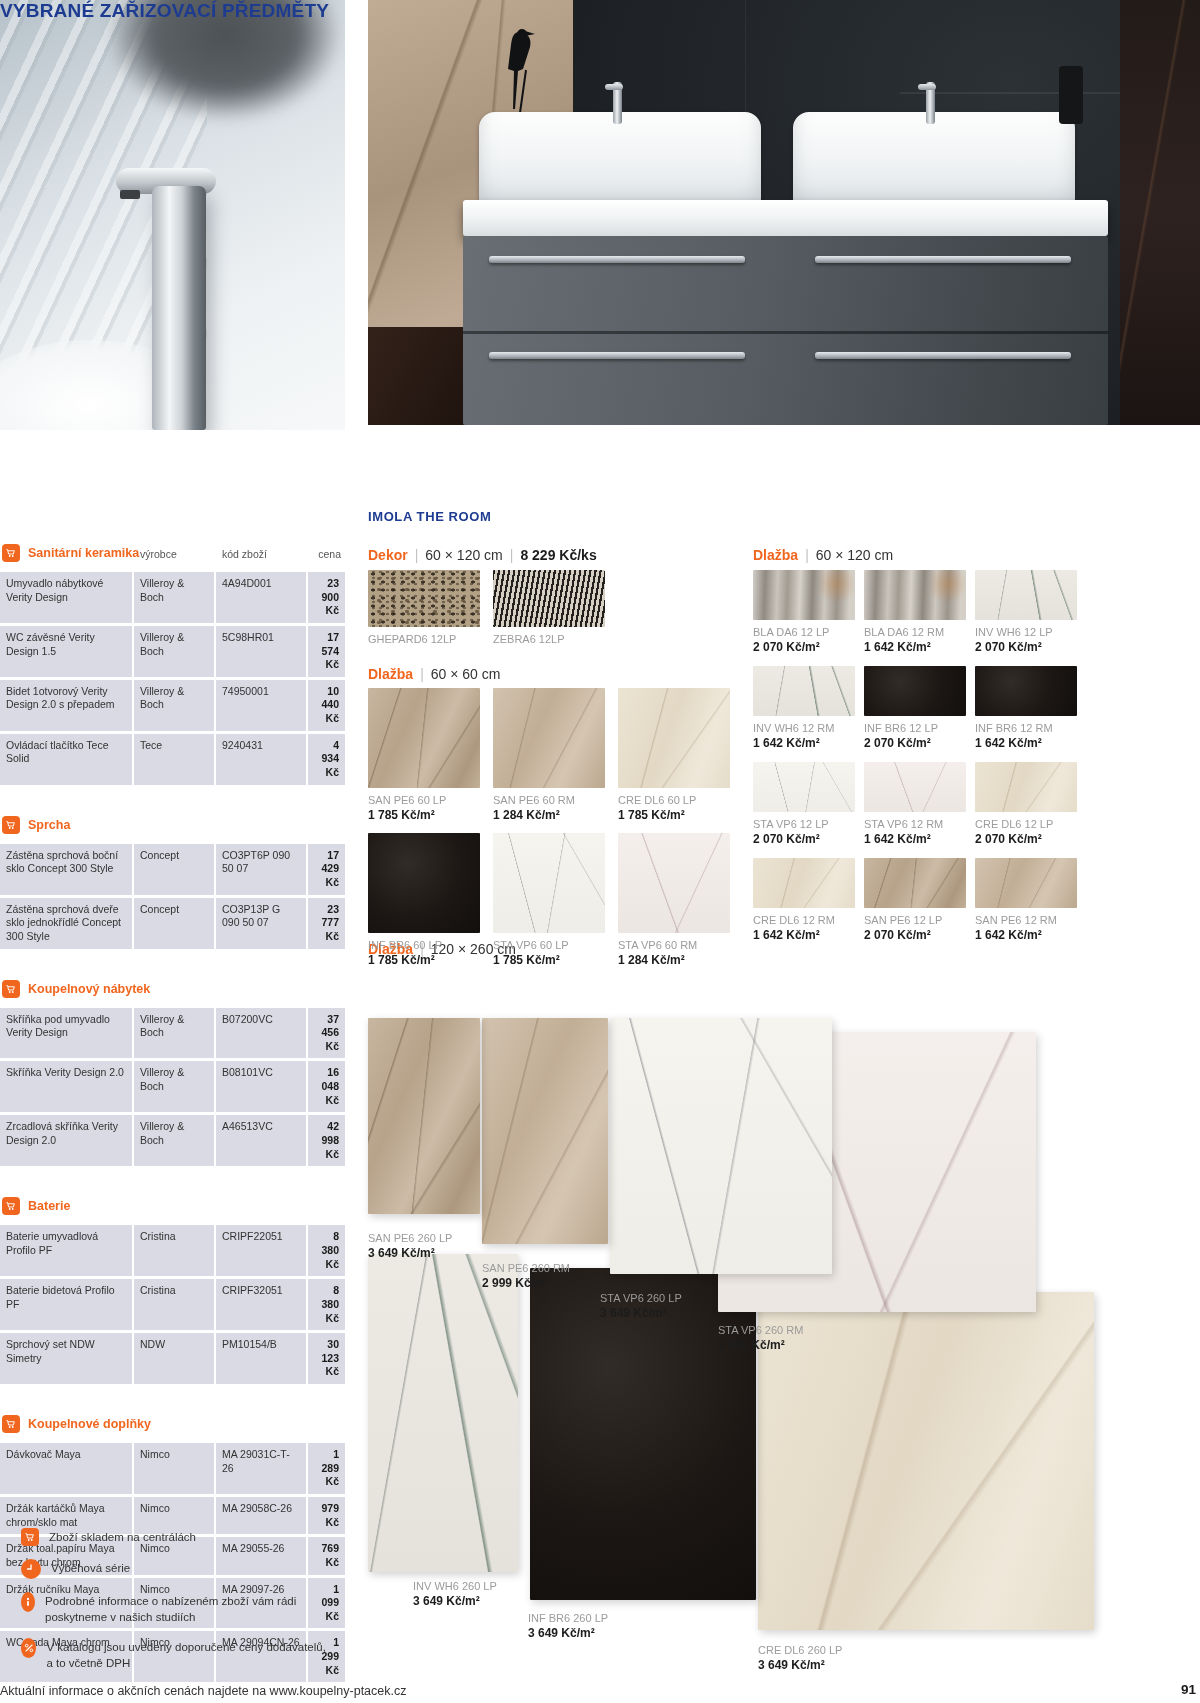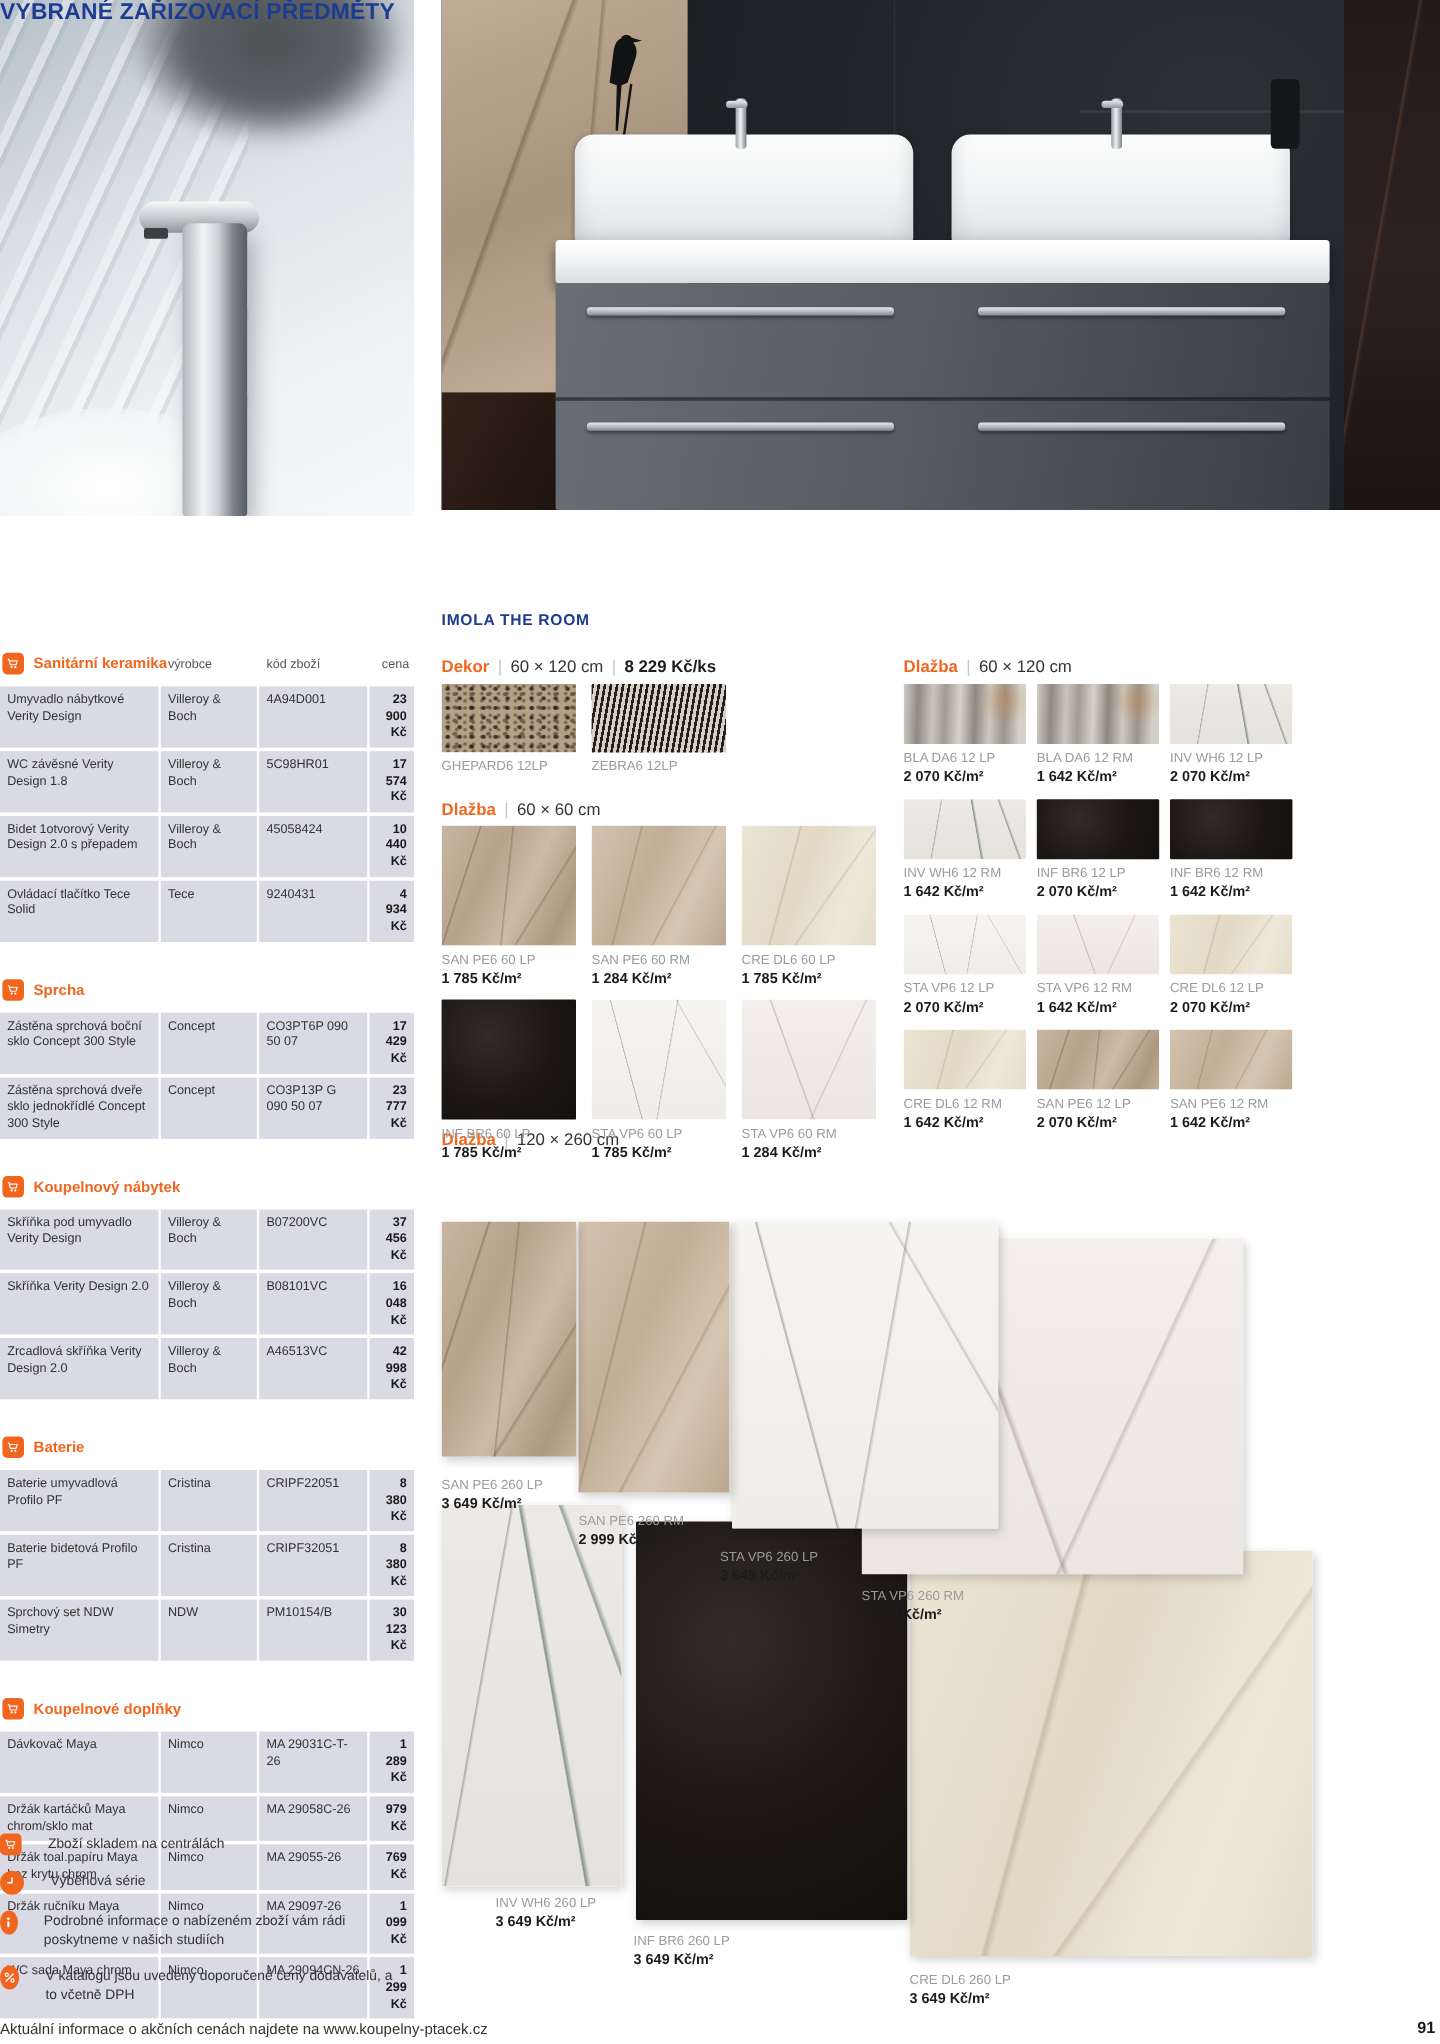--- a/index.html
+++ b/index.html
@@ -88,21 +88,21 @@
   .cell.cprice{text-align:right;font-weight:bold;color:#1a1a1a;}
 
   
   .ic{display:inline-flex;align-items:center;justify-content:center;background:#f1661f;}
   .ic svg{display:block;}
   .ic.sq{width:18px;height:18px;border-radius:4px;}
   .ic.rd{width:20px;height:20px;border-radius:50%;}
 
   
   #legend{position:absolute;left:0;top:1528px;width:330px;}
-  .leg-item{display:flex;align-items:flex-start;gap:22px;margin-bottom:13px;}
+  .leg-item{display:flex;align-items:flex-start;gap:10px;margin-bottom:13px;margin-left:21px;}
   .leg-item .txt{font-size:11.5px;line-height:1.35;color:#333;padding-top:2px;}
 
   
   #footer{position:absolute;left:0;top:1684px;width:1200px;}
   #footer-text{position:absolute;left:0;top:0;font-size:12.5px;color:#333;}
   #page-num{position:absolute;right:4px;top:-2px;font-size:13.5px;font-weight:bold;color:#1a1a1a;}
 
   
   .fig{display:flex;flex-direction:column;}
   .tile{border-radius:1px;}
@@ -244,29 +244,29 @@
           <span class="colh c2" data-interactable="false">kód zboží</span>
           <span class="colh c3" data-interactable="false">cena</span>
         </div>
         <div class="prow" data-interactable="false">
           <div class="cell cname" data-interactable="false">Umyvadlo nábytkové Verity Design</div>
           <div class="cell cbrand" data-interactable="false">Villeroy &amp; Boch</div>
           <div class="cell ccode" data-interactable="false">4A94D001</div>
           <div class="cell cprice" data-interactable="false">23 900 Kč</div>
         </div>
         <div class="prow" data-interactable="false">
-          <div class="cell cname" data-interactable="false">WC závěsné Verity Design 1.8</div>
+          <div class="cell cname" data-interactable="false">WC závěsné Verity Design 1.5</div>
           <div class="cell cbrand" data-interactable="false">Villeroy &amp; Boch</div>
           <div class="cell ccode" data-interactable="false">5C98HR01</div>
           <div class="cell cprice" data-interactable="false">17 574 Kč</div>
         </div>
         <div class="prow" data-interactable="false">
           <div class="cell cname" data-interactable="false">Bidet 1otvorový Verity Design 2.0 s přepadem</div>
           <div class="cell cbrand" data-interactable="false">Villeroy &amp; Boch</div>
-          <div class="cell ccode" data-interactable="false">45058424</div>
+          <div class="cell ccode" data-interactable="false">74950001</div>
           <div class="cell cprice" data-interactable="false">10 440 Kč</div>
         </div>
         <div class="prow" data-interactable="false">
           <div class="cell cname" data-interactable="false">Ovládací tlačítko Tece Solid</div>
           <div class="cell cbrand" data-interactable="false">Tece</div>
           <div class="cell ccode" data-interactable="false">9240431</div>
           <div class="cell cprice" data-interactable="false">4 934 Kč</div>
         </div>
       </div>
       <div class="psec" data-interactable="false">

